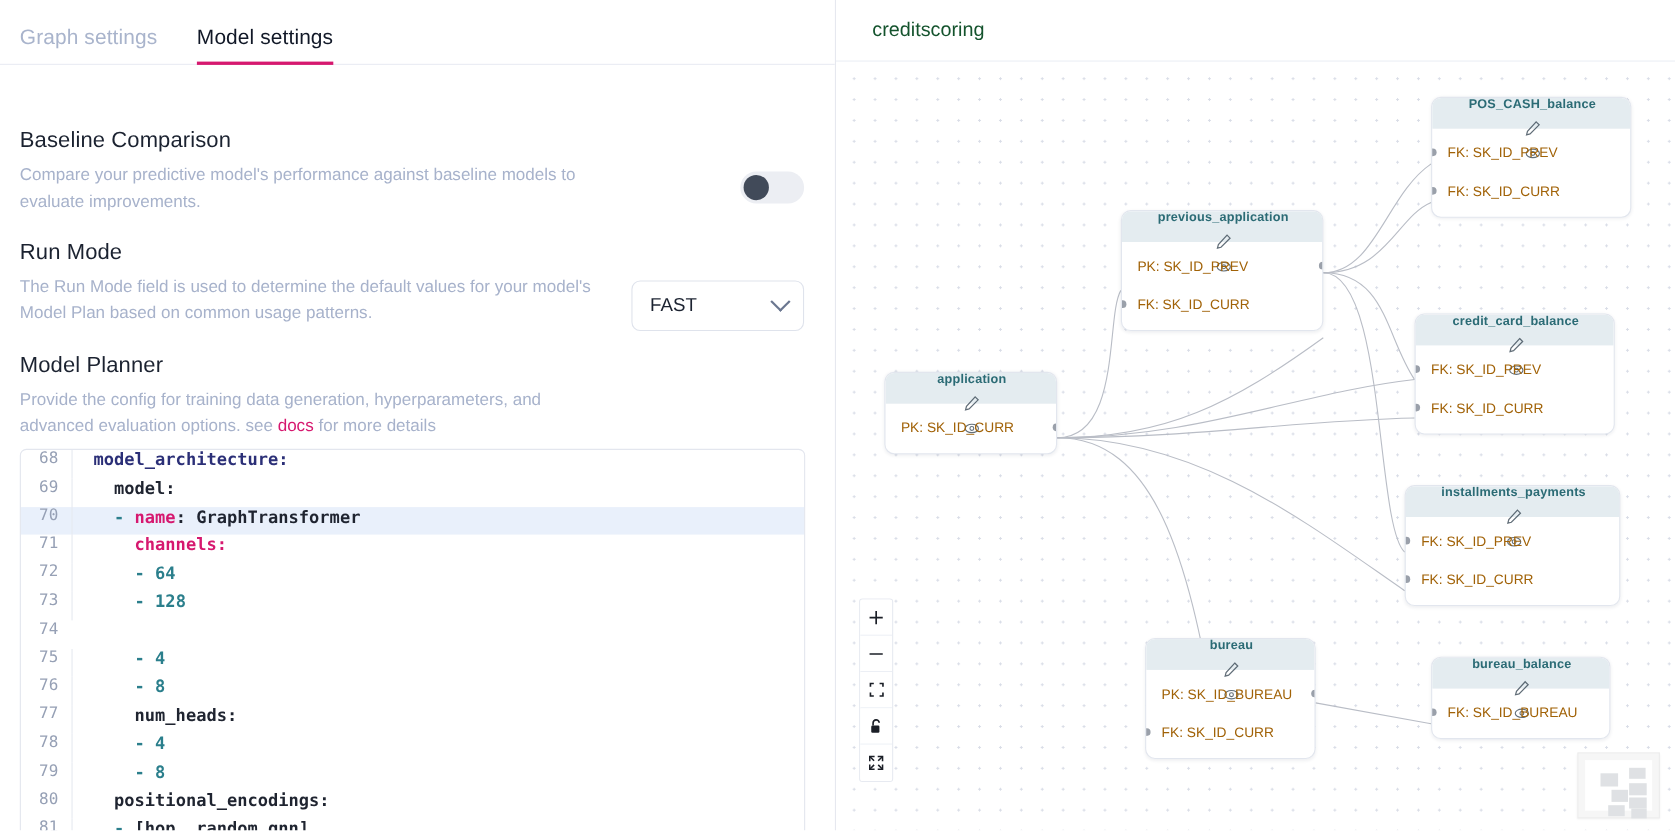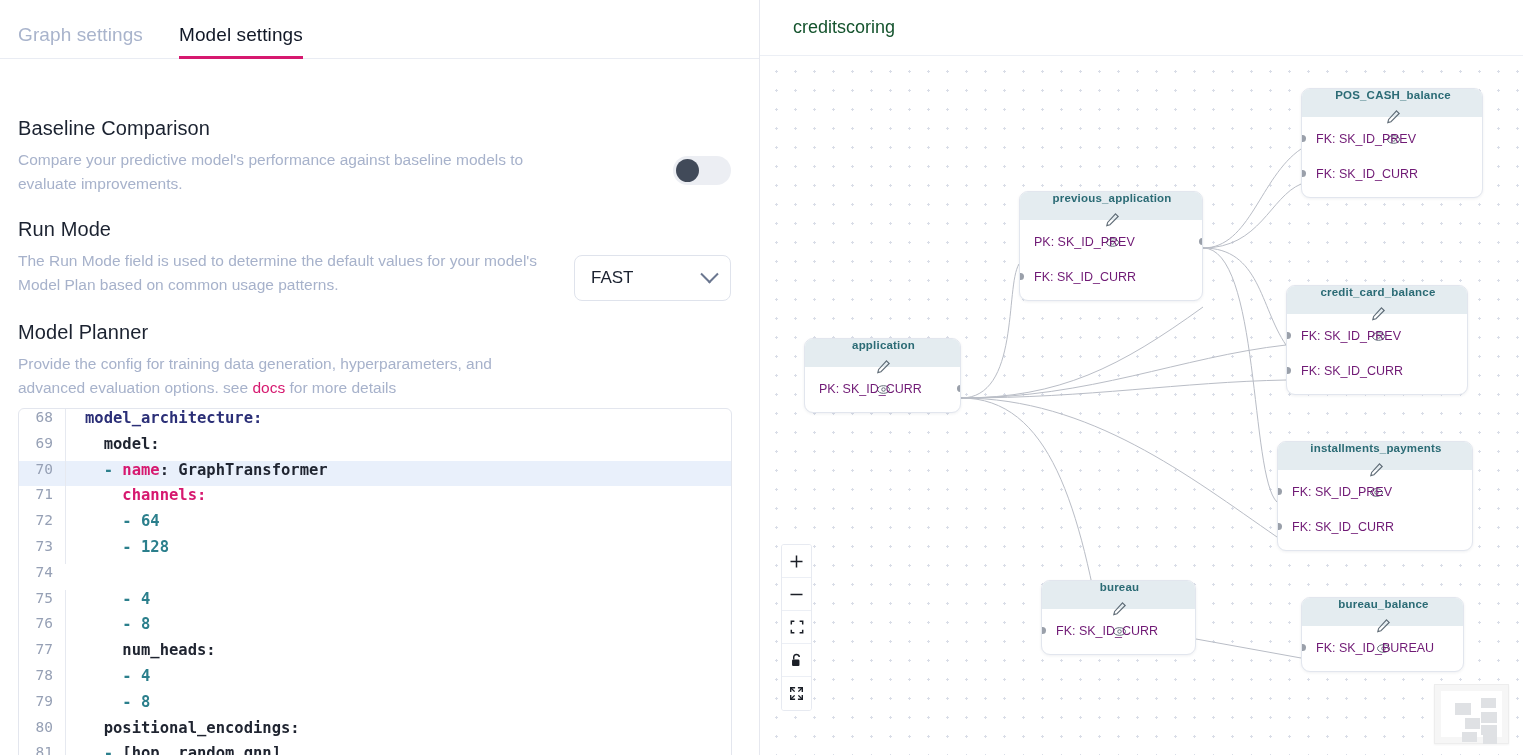--- a/index.html
+++ b/index.html
@@ -200,21 +200,21 @@
     white-space: nowrap;
   }
   .ico { width: 15px; height: 15px; flex: 0 0 auto; cursor: pointer; opacity: .8; }
   .node-body { padding: 4px 0 6px 0; }
   .field {
     height: 35px;
     display: flex;
     align-items: center;
     padding-left: 14px;
     font-size: 12.5px;
-    color: #701a75;
+    color: #a16207;
     position: relative;
     white-space: nowrap;
   }
   .dot {
     position: absolute;
     width: 7px; height: 7px;
     border-radius: 50%;
     background: #9aa0aa;
     top: 50%;
     margin-top: -3.5px;
@@ -505,20 +505,24 @@
               <span class="node-title">bureau</span>
               <svg class="ico" viewBox="0 0 16 16">
                 <path d="M11.2 1.9l2.9 2.9L5.3 13.6 1.9 14.5l.9-3.4z" fill="none" stroke="#3b4a57" stroke-width="1.2"></path>
               </svg>
               <svg class="ico" viewBox="0 0 18 16">
                 <ellipse cx="9" cy="8" rx="7.2" ry="4.6" fill="none" stroke="#3b4a57" stroke-width="1.2"></ellipse>
                 <circle cx="9" cy="8" r="2.1" fill="none" stroke="#3b4a57" stroke-width="1.2"></circle>
               </svg>
             </div>
             <div class="node-body">
+              <div class="field">
+                <span>PK: SK_ID_BUREAU</span>
+                <span class="dot r"></span>
+              </div>
               <div class="field">
                 <span>FK: SK_ID_CURR</span>
                 <span class="dot l"></span>
               </div>
             </div>
           </div>
           <div class="node" style="left: 541px; top: 540px; width: 163px;">
             <div class="node-head">
               <span class="node-title">bureau_balance</span>
               <svg class="ico" viewBox="0 0 16 16">

